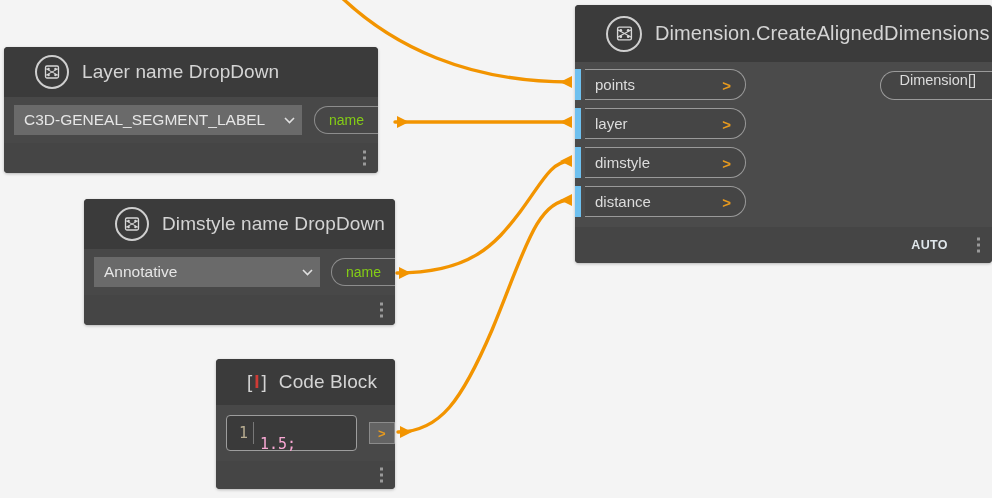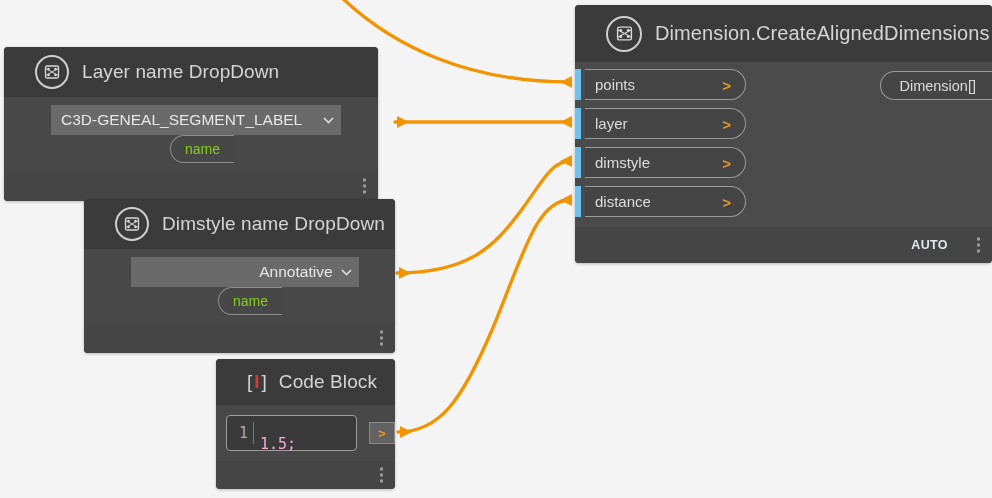--- a/index.html
+++ b/index.html
@@ -84,21 +84,20 @@
     width: 3px; height: 3px;
     background: #9a9a9a;
   }
 
   
   .dd-row {
     display: flex;
     align-items: center;
     padding: 8px 0 8px 10px;
     background: #484848;
-    flex-direction: column;
   }
   .dd-select {
     position: relative;
     background: #6a6a6a;
     height: 30px;
     display: flex;
     align-items: center;
     padding: 0 26px 0 10px;
     box-sizing: border-box;
     color: #e6e6e6;
@@ -178,21 +177,21 @@
   .main-out-port {
     position: absolute;
     right: 0;
     top: 9px;
     height: 29px;
     border: 1px solid #9a9a9a;
     border-right: none;
     border-top-left-radius: 15px;
     border-bottom-left-radius: 15px;
     display: flex;
-    align-items: center;
+    align-items: flex-start;
     padding: 0 16px 0 18px;
     background: #454545;
     color: #dcdcdc;
     font-size: 14.5px;
     box-sizing: border-box;
   }
   .auto-label {
     position: absolute;
     right: 44px;
     top: 50%;
@@ -319,21 +318,21 @@
           <circle cx="4.5" cy="5" r="1.3" fill="#d8d8d8"></circle>
           <circle cx="11.5" cy="5" r="1.3" fill="#d8d8d8"></circle>
           <circle cx="4.5" cy="11" r="1.3" fill="#d8d8d8"></circle>
           <circle cx="11.5" cy="11" r="1.3" fill="#d8d8d8"></circle>
         </svg>
       </span>
       <span class="node-title">Dimstyle name DropDown</span>
     </div>
     <div class="node-body">
       <div class="dd-row">
-        <div class="dd-select" style="width:228px;justify-content:flex-end;">
+        <div class="dd-select" style="width:228px;">
           <span>Annotative</span>
           <span class="dd-caret">
             <svg width="11" height="7" viewBox="0 0 11 7">
                 <path d="M1 1 L5.5 5.5 L10 1" fill="none" stroke="#e0e0e0" stroke-width="1.6"></path>
               </svg>
           </span>
         </div>
         <div class="out-port" style="margin-left:11px;">
           <span>name</span>
         </div>

